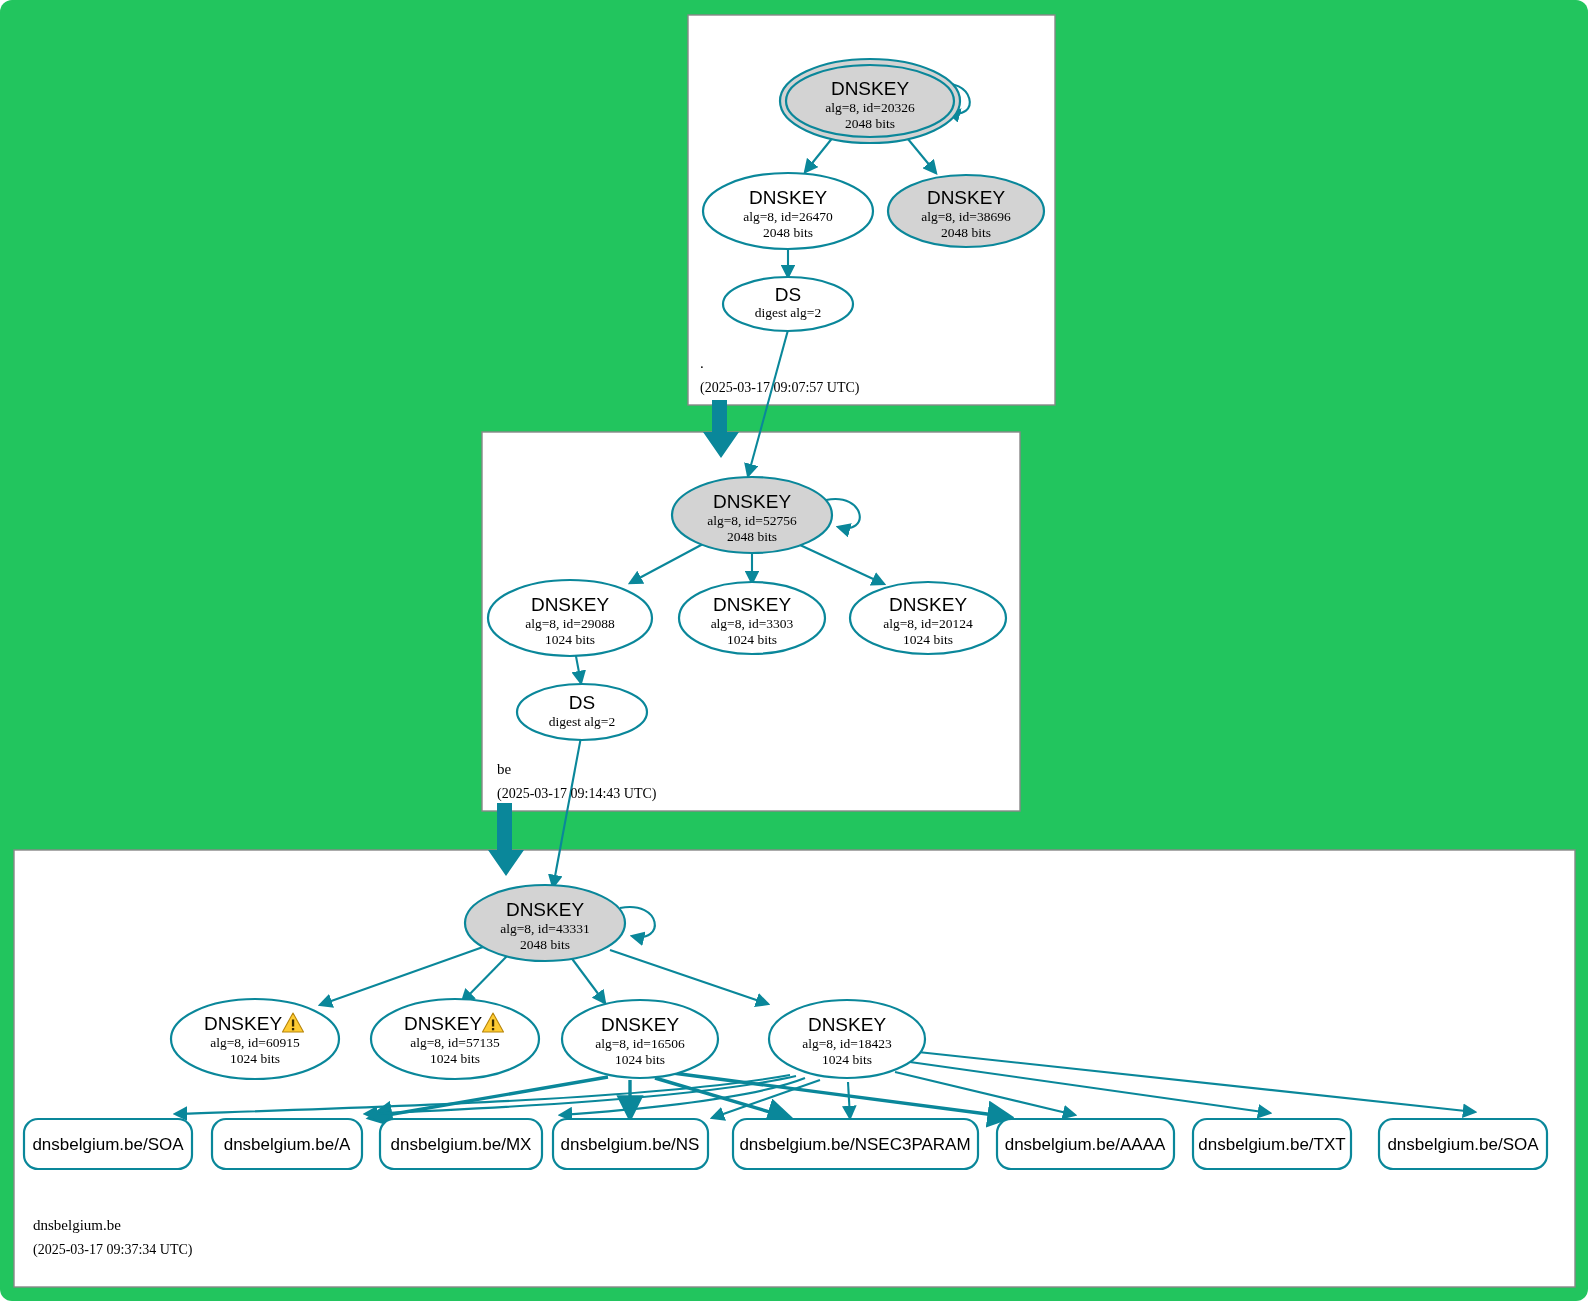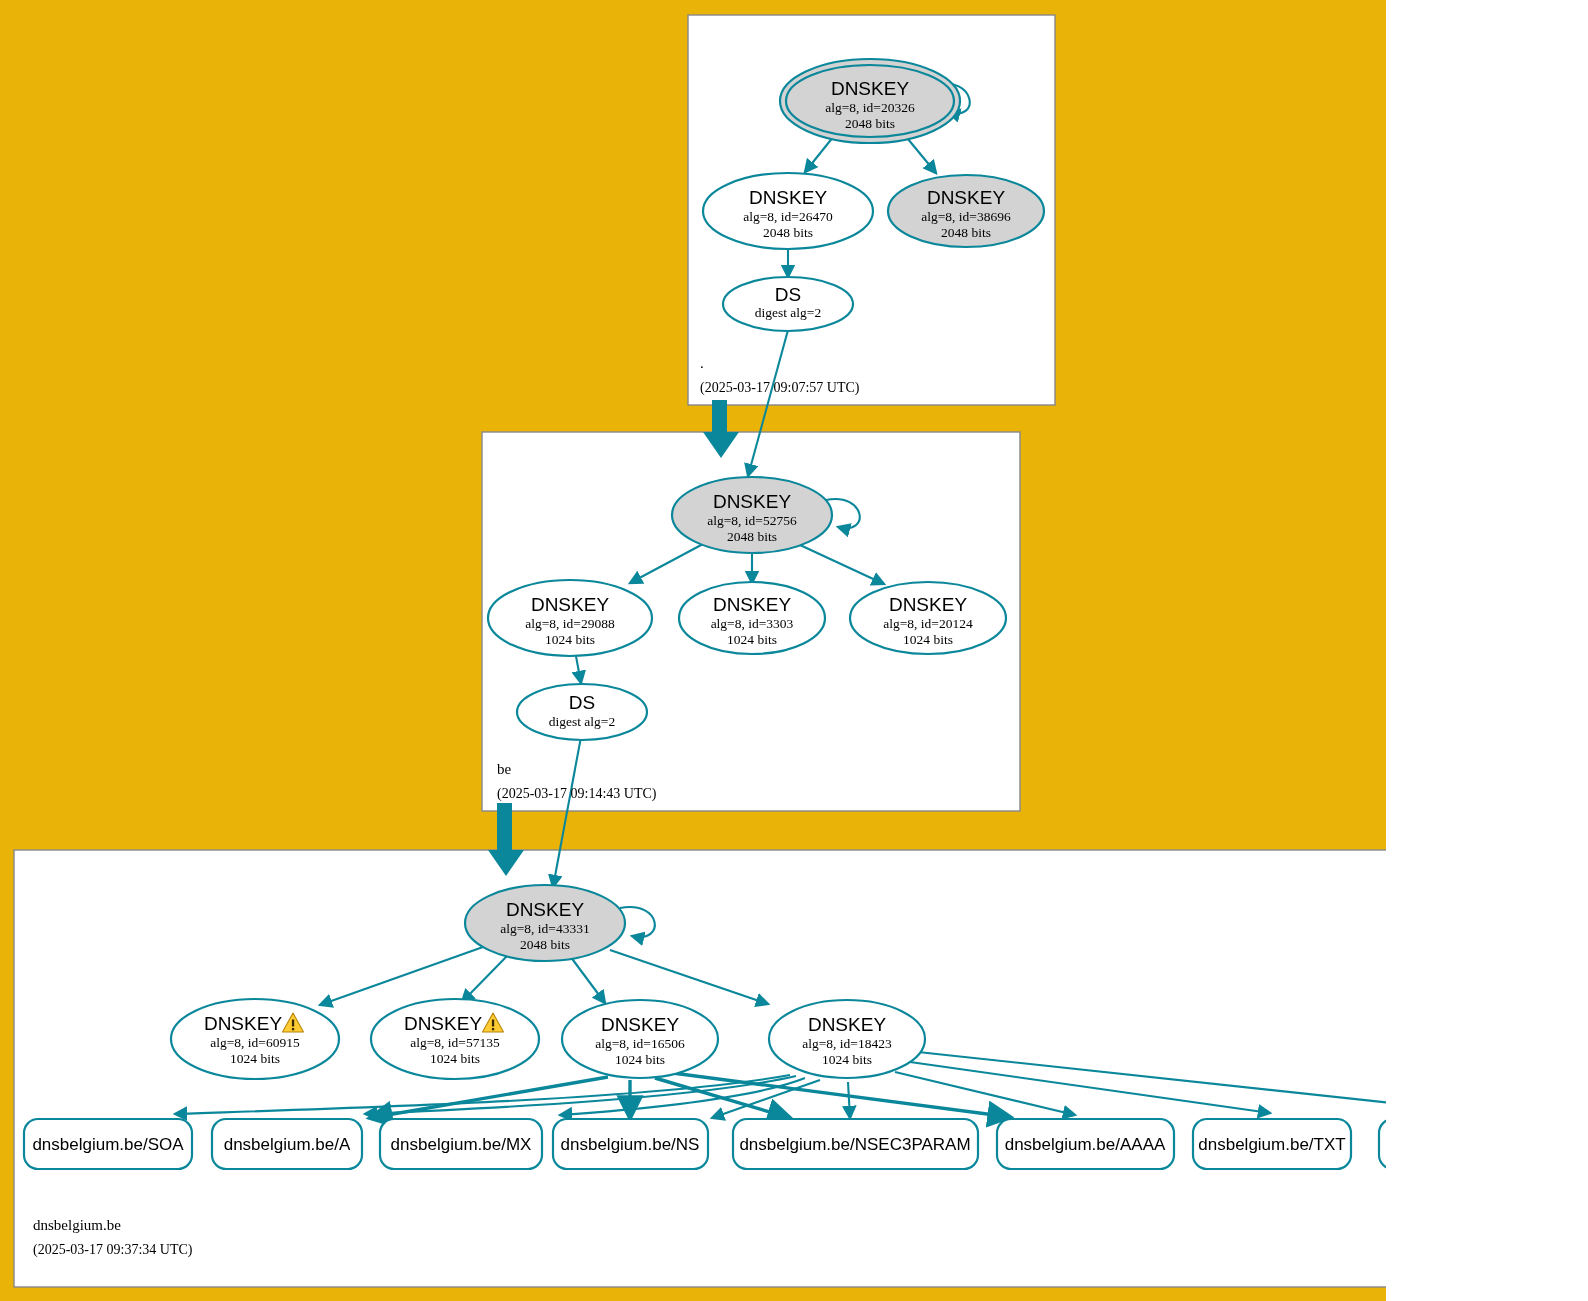--- a/index.html
+++ b/index.html
@@ -3,25 +3,26 @@
 <meta charset="utf-8">
 <title>DNSSEC Authentication Chain</title>
 <style>
   html, body {
     margin: 0;
     padding: 0;
     background: #ffffff;
   }
   #canvas {
     position: relative;
-    width: 1386px;
+    width: 1588px;
     height: 1301px;
-    background: #eab308;
+    background: #22c55e;
     font-family: "Liberation Sans", sans-serif;
     overflow: hidden;
+    border-radius: 12px;
   }
   svg#graph {
     position: absolute;
     left: 0; top: 0;
     width: 1588px;
     height: 1301px;
   }
   .zone-box {
     fill: #ffffff;
     stroke: #888888;

